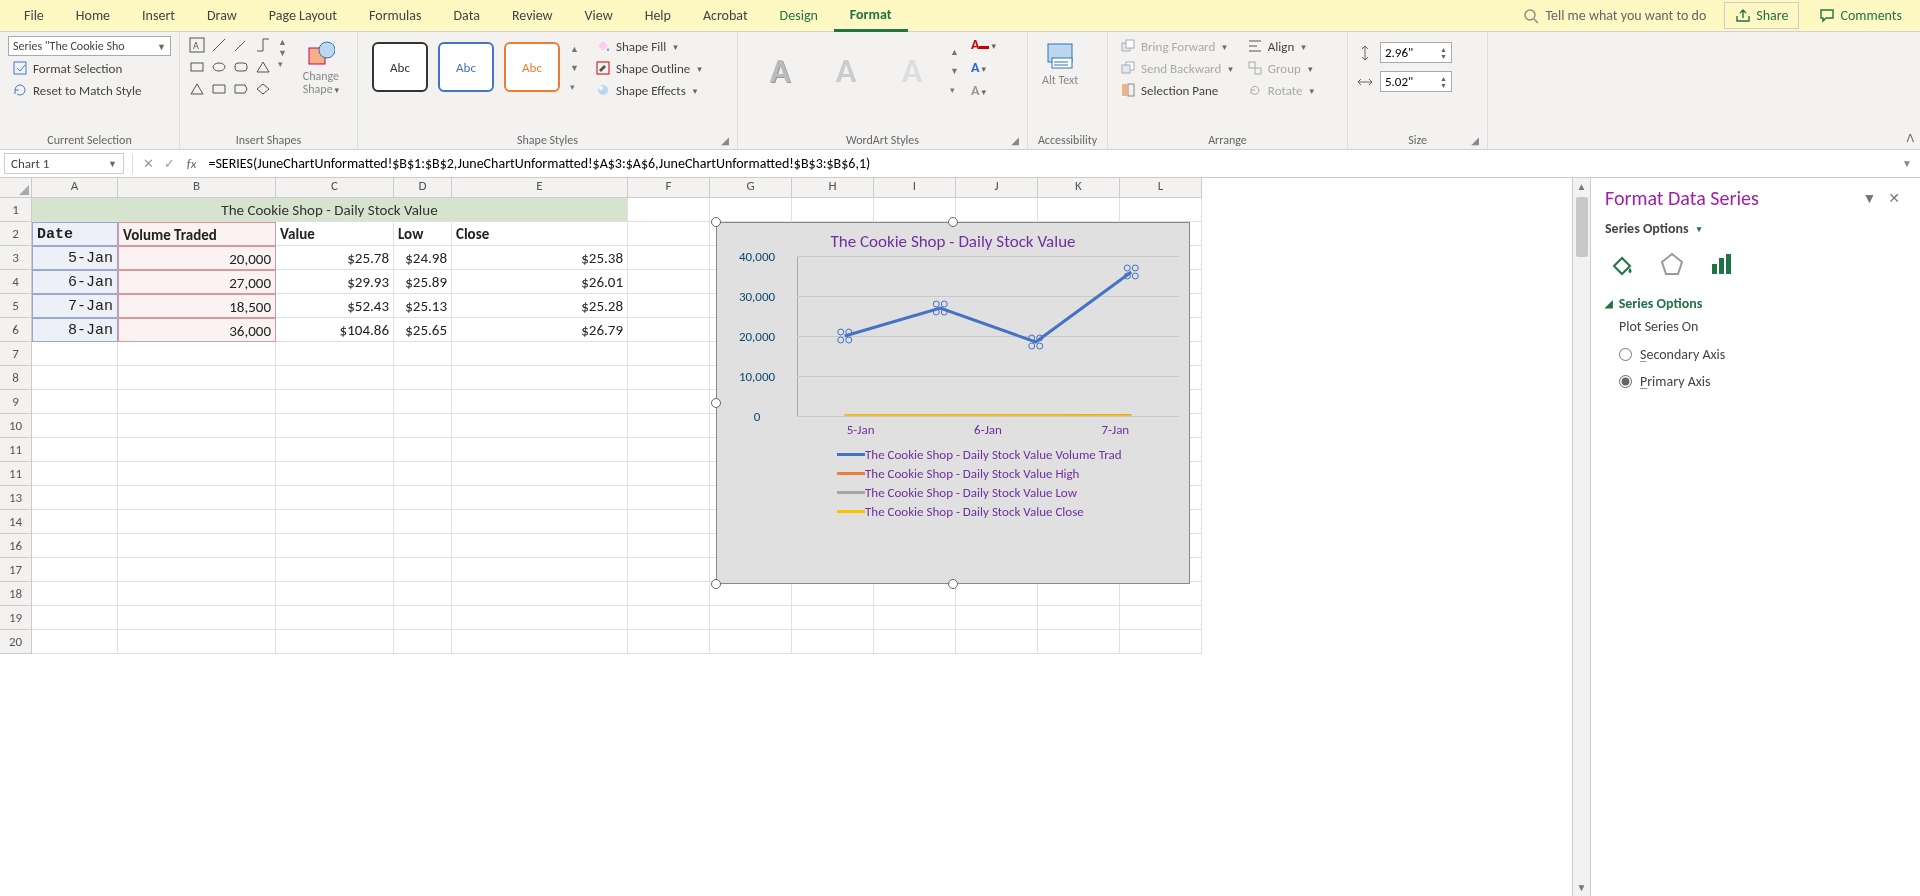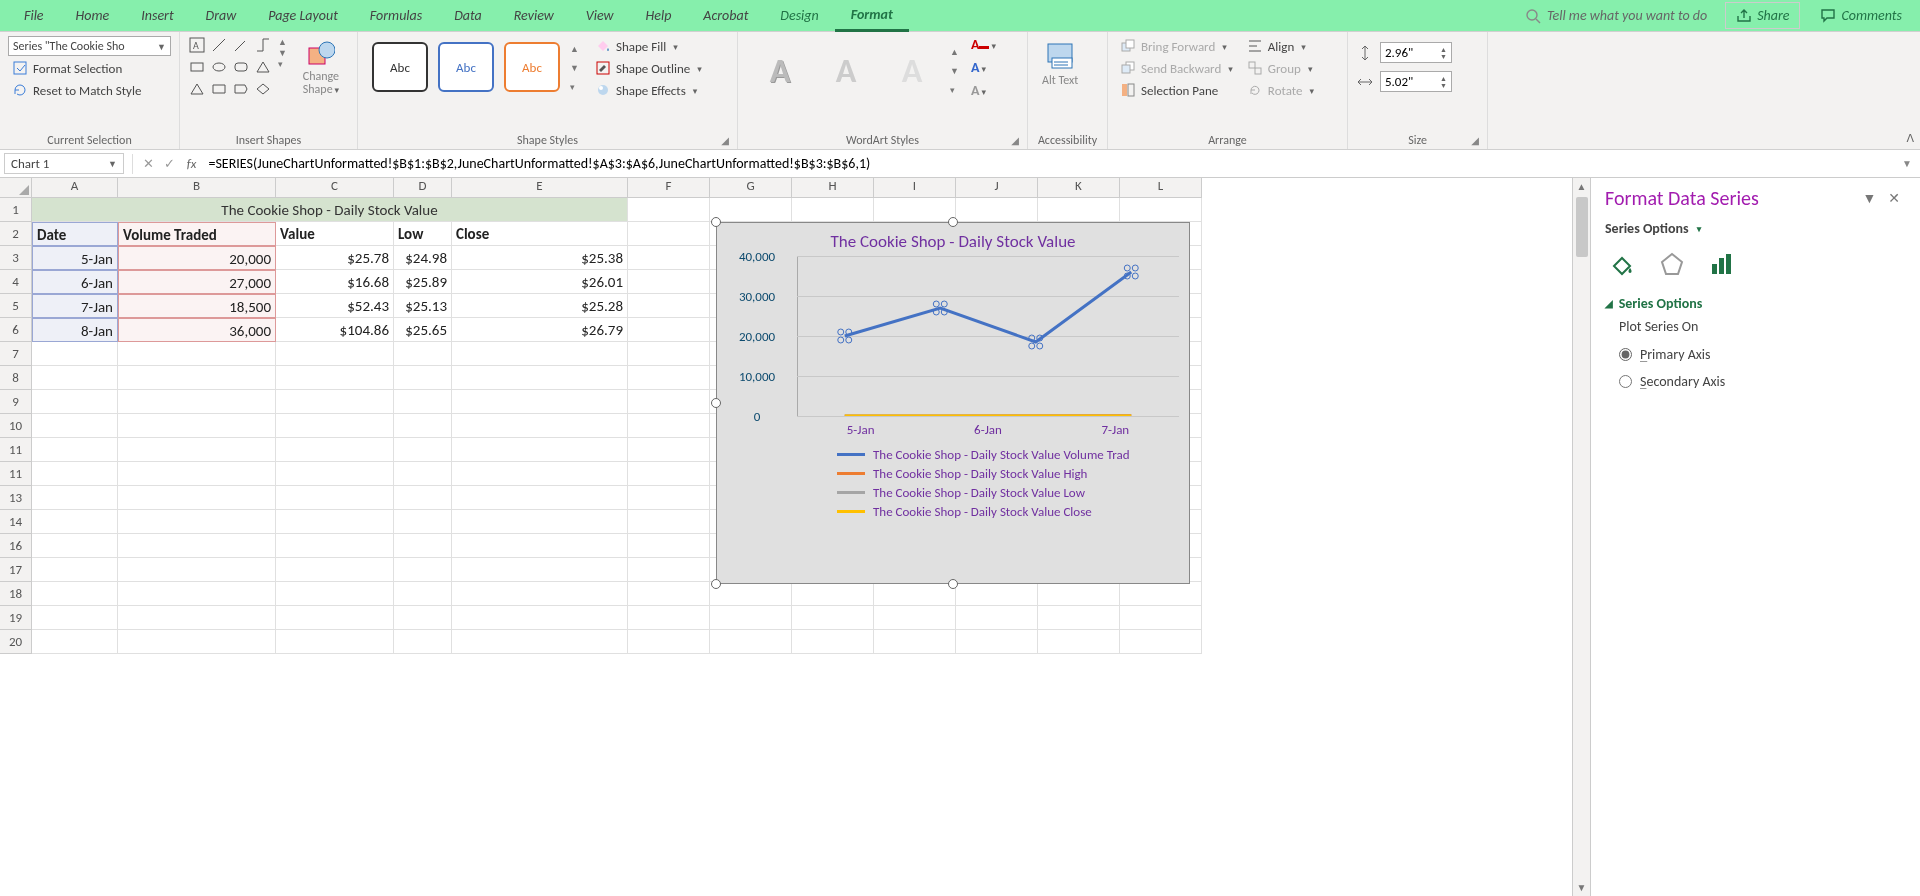--- a/index.html
+++ b/index.html
@@ -1,19 +1,19 @@
 <!DOCTYPE html>
 <html><head>
 <meta charset="utf-8">
 <style>
 * { margin: 0; padding: 0; box-sizing: border-box; font-family: "Segoe UI", Calibri, sans-serif; }
 body { background: #fff; font-size: 13px; color: #444; overflow: hidden; }
 
 
-.menubar { display: flex; align-items: center; height: 32px; padding: 0 8px; background: #86efac; border-bottom: 1px solid #d0d0d0; font-style: italic; }
+.menubar { display: flex; align-items: center; height: 32px; padding: 0 8px; background: #fef9c3; border-bottom: 1px solid #d0d0d0; }
 .menubar .tab { padding: 6px 16px; cursor: pointer; font-size: 14px; color: #444; }
 .menubar .tab.green { color: #217346; }
 .menubar .tab.active { color: #217346; font-weight: 600; border-bottom: 3px solid #217346; }
 .menubar .spacer { flex: 1; }
 .tellme { display: flex; align-items: center; gap: 6px; color: #666; font-size: 14px; }
 .tellme svg { width: 16px; height: 16px; }
 .share-btn { display: flex; align-items: center; gap: 5px; border: 1px solid #ccc; padding: 4px 10px; margin-left: 18px; font-size: 14px; color: #217346; cursor: pointer; }
 .comments-btn { display: flex; align-items: center; gap: 5px; padding: 4px 10px; font-size: 14px; color: #217346; cursor: pointer; margin-left: 10px; }
 
 
@@ -79,39 +79,39 @@
 .cA{width:86px}.cB{width:158px}.cC{width:118px}.cD{width:58px}.cE{width:176px}.cF{width:82px}.cG{width:82px}.cH{width:82px}.cI{width:82px}.cJ{width:82px}.cK{width:82px}.cL{width:82px}
 
 .rows { }
 .row { display:flex; height:24px; }
 .rowh { width:32px; background:#f3f2f1; border-right:1px solid #ccc; border-bottom:1px solid #ccc; text-align:center; font-size:13px; color:#555; line-height:24px;}
 .cell { border-right:1px solid #e0e0e0; border-bottom:1px solid #e0e0e0; padding:0 4px; font-size:15px; line-height:24px; overflow:hidden; white-space:nowrap; color:#222;}
 .r { text-align:right; }
 .l { text-align:left; }
 .merged-title { background:#d5e3cf; text-align:center; font-size:15px; color:#333; }
 .header-cell { font-weight:600; }
-.dateA { background:#eef0f7; border:1px solid #9aa7d4 !important; }
+.dateA { background:#eef0f7; border:1px solid #9aa7d4 !important;font-family:Liberation Mono, monospace; }
 .volB { background:#fbf3f3; border:1px solid #d99 !important; }
 .corner, .colh, .rowh { user-select:none;}
 
 
 .chart { position:absolute; left:716px; top:44px; width:474px; height:362px; background:#e0e0e0; border:1px solid #888; }
 .chandle { position:absolute; width:10px; height:10px; border:1px solid #666; background:#fff; border-radius:50%;}
 .ch-tl{left:-6px;top:-6px}.ch-tm{left:50%;top:-6px;margin-left:-5px}
 .ch-ml{left:-6px;top:50%;margin-top:-5px}
 .ch-bl{left:-6px;bottom:-6px}.ch-bm{left:50%;bottom:-6px;margin-left:-5px}
 .chart-title { text-align:center; color:#7030a0; font-size:17px; padding:8px 4px 4px 4px; overflow:hidden; white-space:nowrap;}
 .plot { position:relative; margin:0 10px 0 80px; height:160px; }
 .ygrid { position:absolute; left:0; right:0; border-top:1px solid #c8c8c8; }
 .ylabel { position:absolute; left:-70px; width:60px; text-align:center; font-size:13px; color:#0c4a6e; transform:translateY(-50%);}
 .yaxis-line{position:absolute; left:0; top:0; bottom:0; width:1px; background:#aaa;}
 .series-line{position:absolute; left:0; right:0; top:0; bottom:0;}
 .xlabels { display:flex; justify-content:space-around; color:#7030a0; font-size:13px; padding:6px 10px 0 80px;}
 .legend { padding:8px 10px 4px 120px; font-size:13px; color:#7030a0; }
-.legend div{ display:flex; align-items:center; gap:8px; padding:2px 0; white-space:nowrap; overflow:hidden;}
+.legend div{ display:flex; align-items:center; padding:2px 0; white-space:nowrap; overflow:hidden;}
 .leg-line{ width:28px; height:3px; }
 
 
 .vscroll { width:18px; background:#f3f2f1; border-left:1px solid #ccc; display:flex; flex-direction:column; align-items:center;}
 .vscroll .arrow{font-size:10px; color:#777; padding:2px;}
 .vscroll .thumb{width:12px; flex:0 0 60px; background:#c8c8c8; margin-top:2px; border-radius:2px;}
 
 
 .taskpane { width:330px; border-left:1px solid #ccc; background:#fff; padding:8px 14px; }
 .tp-head { display:flex; align-items:center; }
@@ -523,21 +523,21 @@
           <div class="cell cH "></div>
           <div class="cell cI "></div>
           <div class="cell cJ "></div>
           <div class="cell cK "></div>
           <div class="cell cL "></div>
         </div>
         <div class="row">
           <div class="rowh">4</div>
           <div class="cell cA r dateA">6-Jan</div>
           <div class="cell cB r volB">27,000</div>
-          <div class="cell cC r ">$16.68</div>
+          <div class="cell cC r ">$29.93</div>
           <div class="cell cD r ">$25.89</div>
           <div class="cell cE r ">$26.01</div>
           <div class="cell cF "></div>
           <div class="cell cG "></div>
           <div class="cell cH "></div>
           <div class="cell cI "></div>
           <div class="cell cJ "></div>
           <div class="cell cK "></div>
           <div class="cell cL "></div>
         </div>
@@ -887,22 +887,22 @@
           </svg>
         </div>
     </div>
     <div class="tp-section-h">
       <span class="triangle">◢</span>
       <span>Series Options</span>
     </div>
     <div class="tp-body">
       <div style="padding-bottom:6px">Plot Series On</div>
       <label class="radio">
+        <input type="radio" name="axis" style="">
+        <span><span class="underline-access">S</span><span id="sa-rest">econdary Axis</span></span>
+      </label>
+      <label class="radio">
         <input type="radio" name="axis" checked="" style="">
         <span><span class="underline-access">P</span><span id="pa-rest">rimary Axis</span></span>
       </label>
-      <label class="radio">
-        <input type="radio" name="axis" style="">
-        <span><span class="underline-access">S</span><span id="sa-rest">econdary Axis</span></span>
-      </label>
     </div>
   </div>
 </div>
 
 </body></html>

